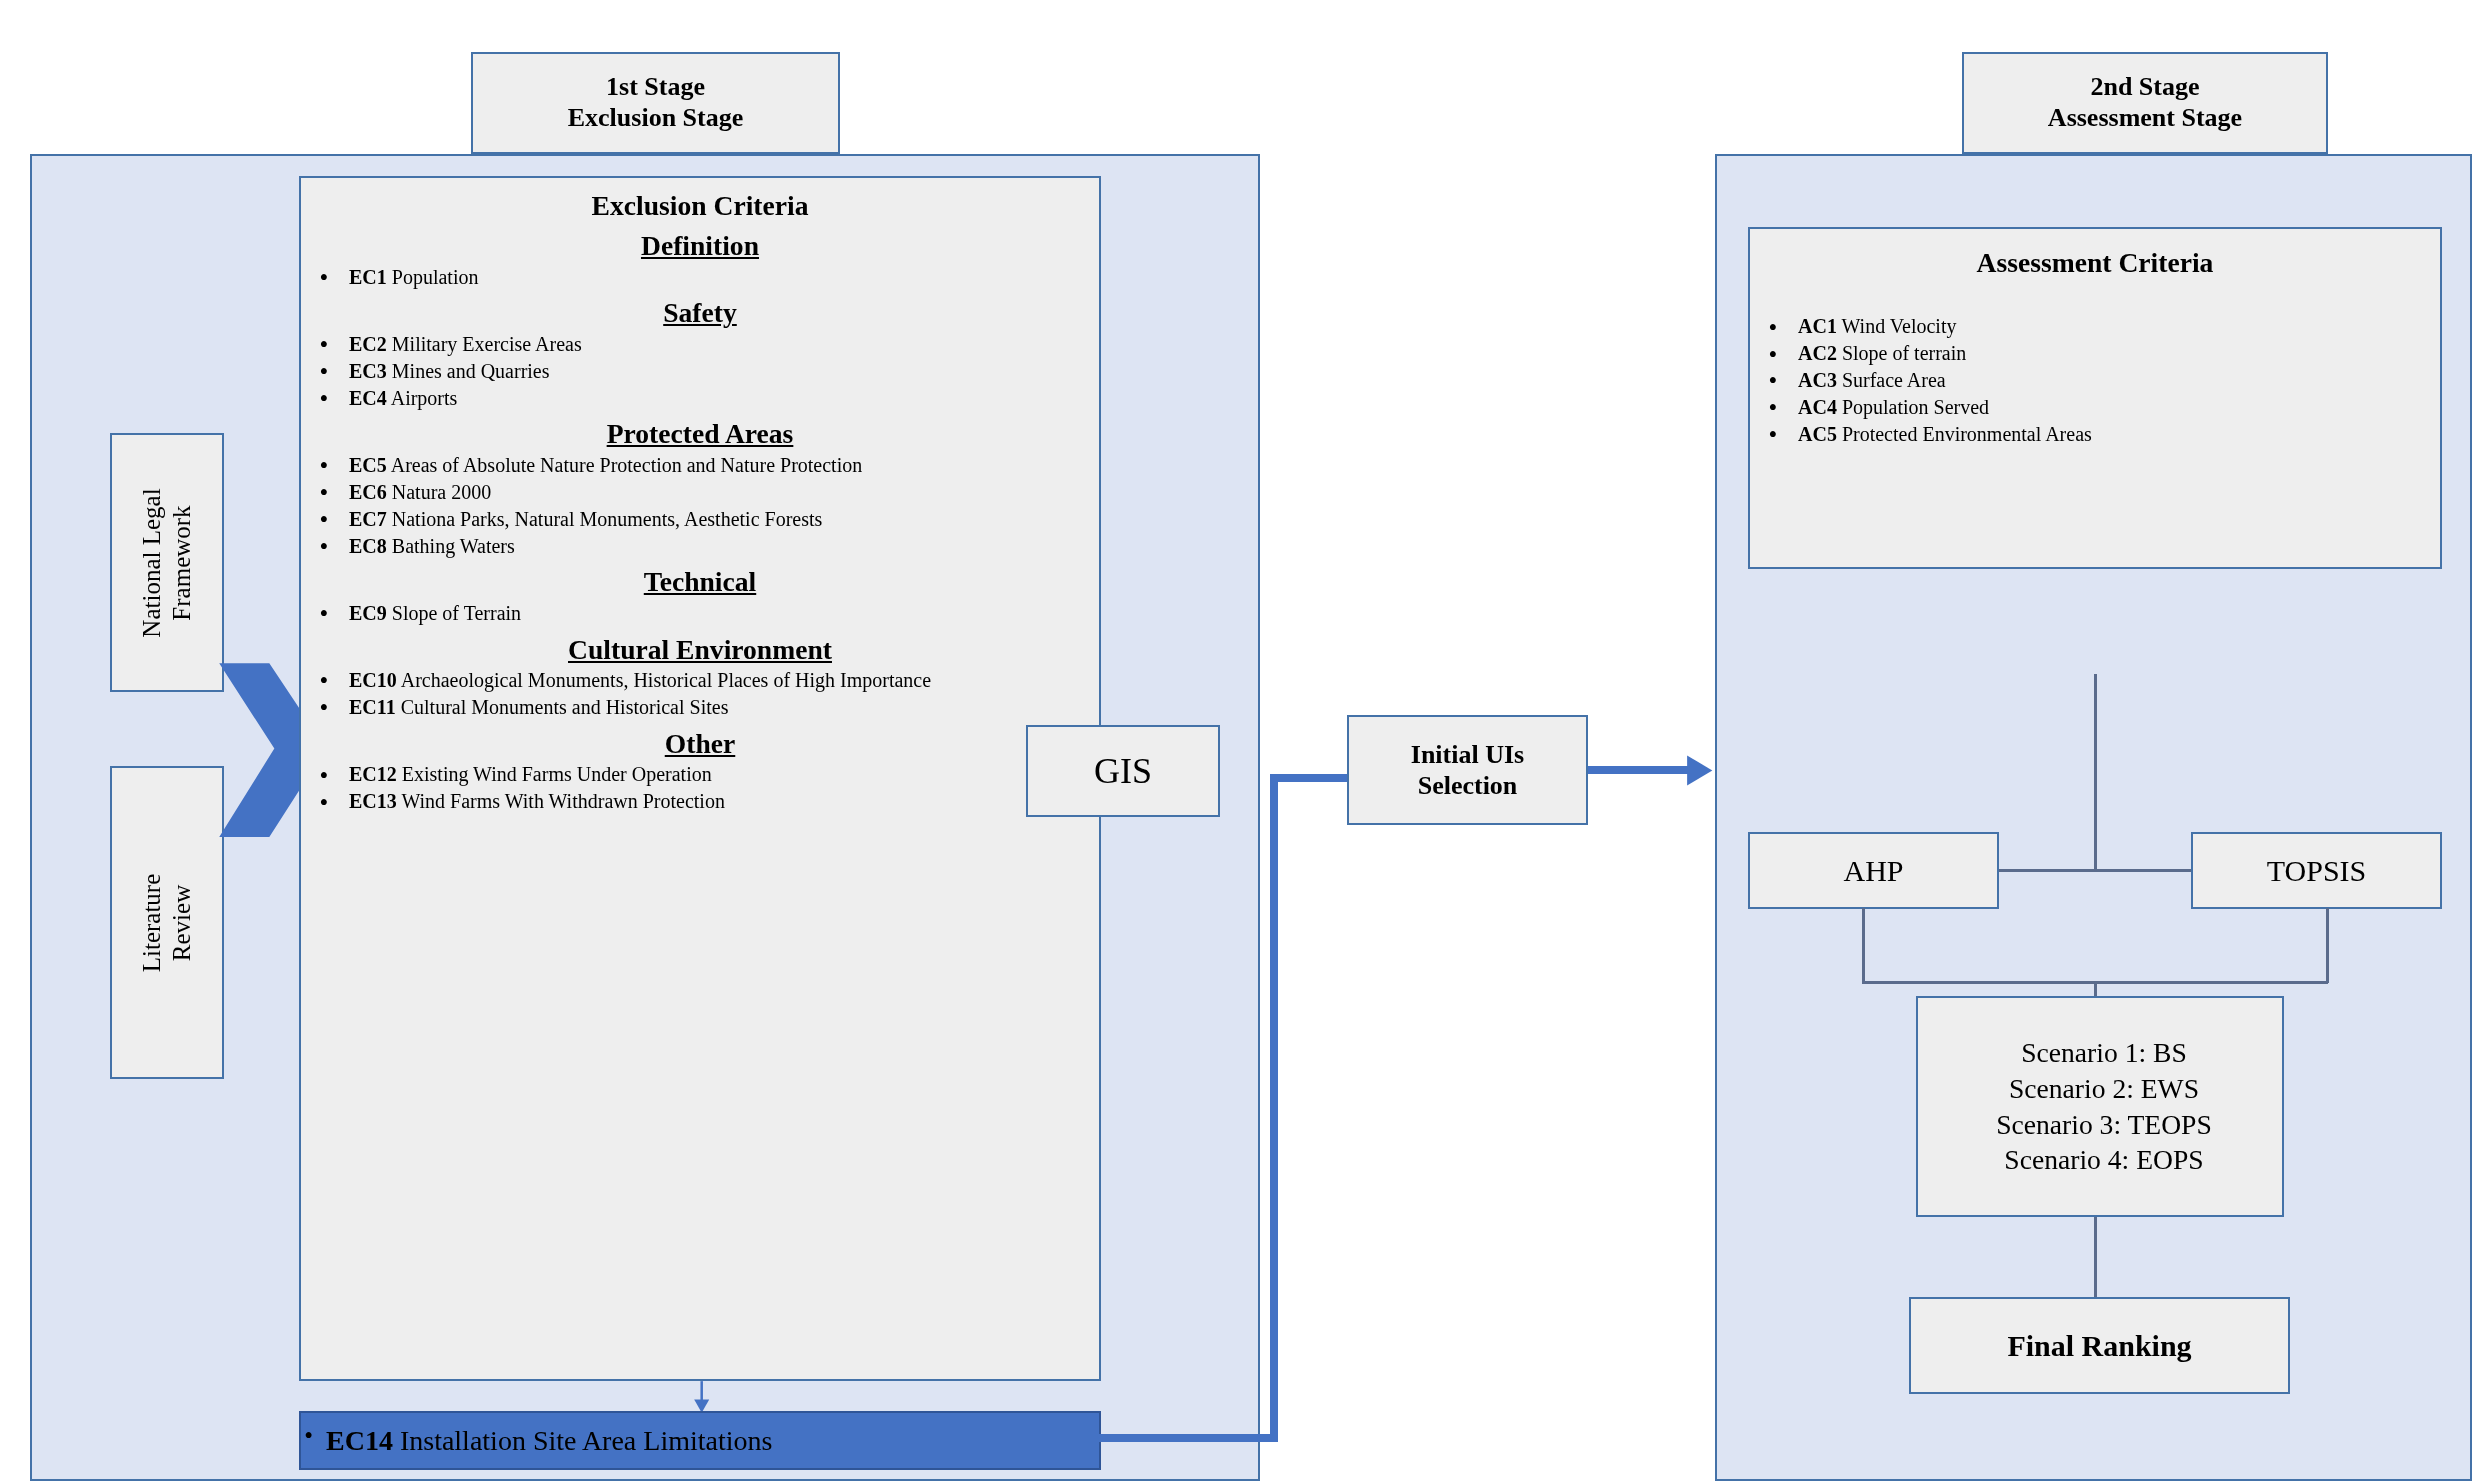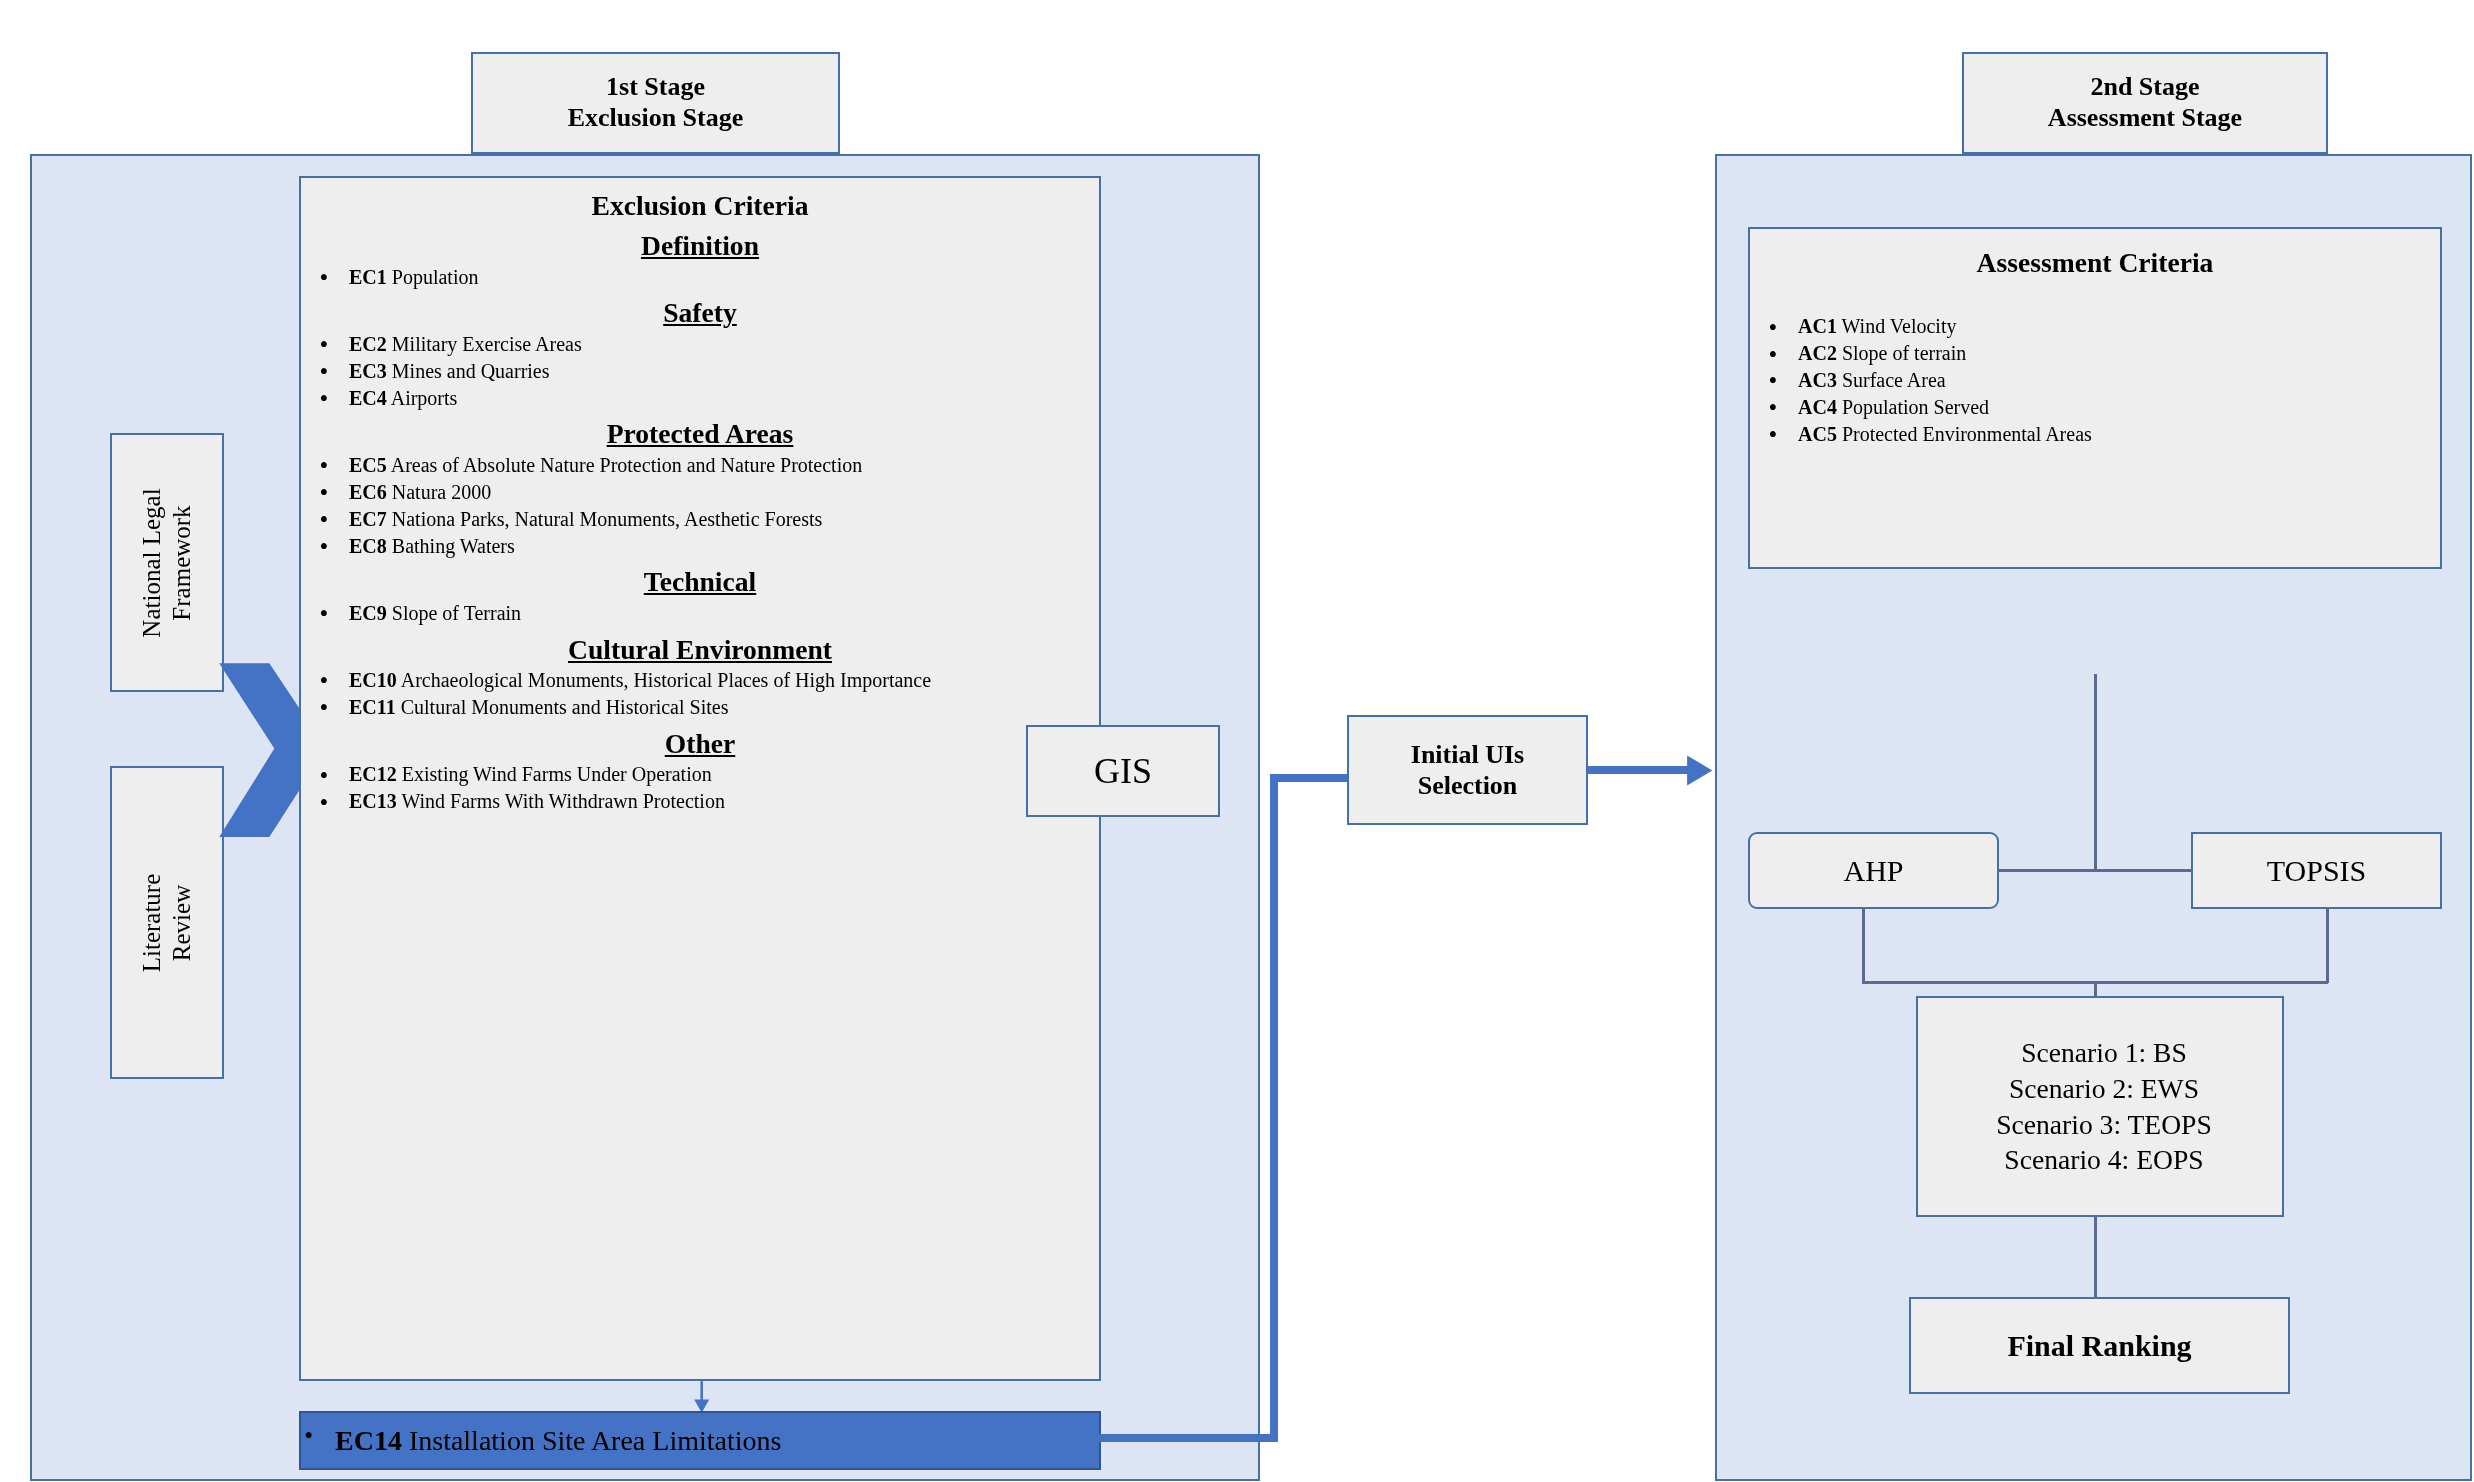--- a/index.html
+++ b/index.html
@@ -34,21 +34,21 @@
   .ec-code{font-weight:bold;}
 
   
   .vbox{background:#eeeeee;border:2.5px solid #4472a8;
         display:flex;align-items:center;justify-content:center;}
   .vtext{transform:rotate(-90deg);white-space:nowrap;font-size:25px;
          line-height:1.2;text-align:center;}
 
   .ec14{background:#4472c4;border:2.5px solid #2f5597;
         display:flex;align-items:center;}
-  .ec14 .lbl{font-size:28px;padding-left:34px;position:relative;}
+  .ec14 .lbl{font-size:28px;padding-left:25px;position:relative;}
   .ec14 .lbl:before{content:"\2022";position:absolute;left:3.3px;top:-2.5px;font-size:25px;}
 
   .conn{position:absolute;background:#4472c4;}
   .thin{position:absolute;background:#5a6b8c;}
 
   .scen-line{font-size:27.6px;line-height:1.3;}
 </style>
 </head>
 <body>
 
@@ -203,21 +203,21 @@
       <span>Population Served</span></li>
     <li>
       <span class="ec-code">AC5</span>
       <span>Protected Environmental Areas</span></li>
   </ul>
 </div>
 
 <div class="thin" style="left:2094px;top:674px;width:2.5px;height:196px;"></div>
 <div class="thin" style="left:1998px;top:869px;width:251px;height:2.5px;"></div>
 
-<div class="abs box" style="left:1748px;top:832px;width:251px;height:77px;font-size:30px;border-radius:9px;">
+<div class="abs box" style="left:1748px;top:832px;width:251px;height:77px;font-size:30px;">
   <span>AHP</span>
 </div>
 
 <div class="abs box" style="left:2191px;top:832px;width:251px;height:77px;font-size:30px;">
   <span>TOPSIS</span>
 </div>
 
 <div class="thin" style="left:1862px;top:908px;width:2.5px;height:75px;"></div>
 <div class="thin" style="left:2326px;top:908px;width:2.5px;height:75px;"></div>
 <div class="thin" style="left:1862px;top:981px;width:466px;height:2.5px;"></div>

